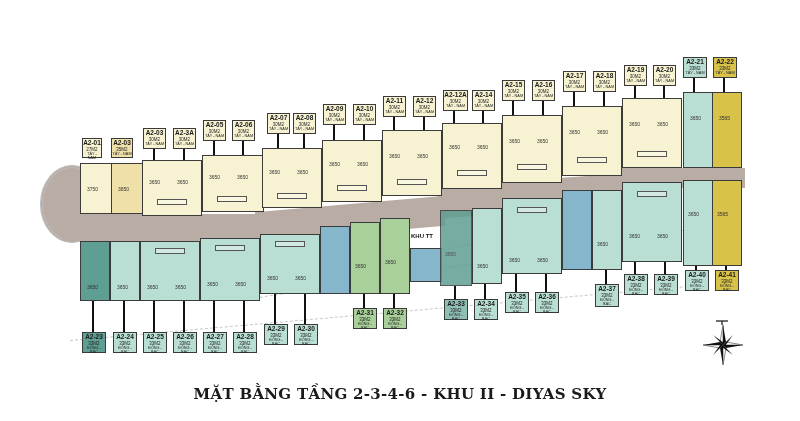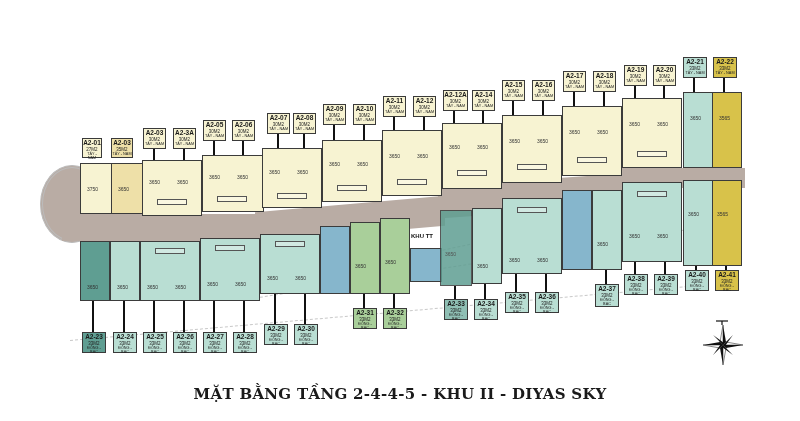--- a/index.html
+++ b/index.html
@@ -412,14 +412,14 @@
         <polygon points="0,-14 2,-2 0,0" fill="#111"></polygon>
           <polygon points="14,0 2,2 0,0" fill="#111"></polygon>
         <polygon points="0,14 -2,2 0,0" fill="#111"></polygon>
           <polygon points="-14,0 -2,-2 0,0" fill="#111"></polygon>
       </g>
     </g>
     <line x1="18" y1="3" x2="30" y2="3" stroke="#111" stroke-width="1.2"></line>
     <line x1="24" y1="3" x2="24" y2="7" stroke="#111" stroke-width="1.2"></line>
   </svg>
 
-  <div class="title">MẶT BẰNG TẦNG 2-4-4-5 - KHU II - DIYAS SKY</div>
+  <div class="title">MẶT BẰNG TẦNG 2-3-4-6 - KHU II - DIYAS SKY</div>
 </div>
 
 </body></html>

